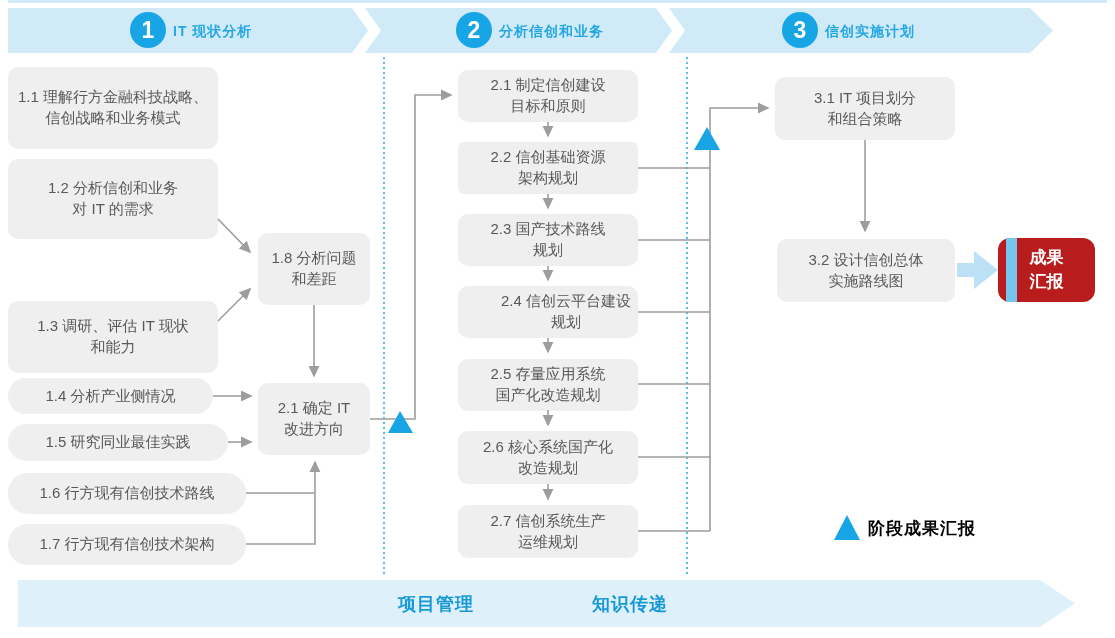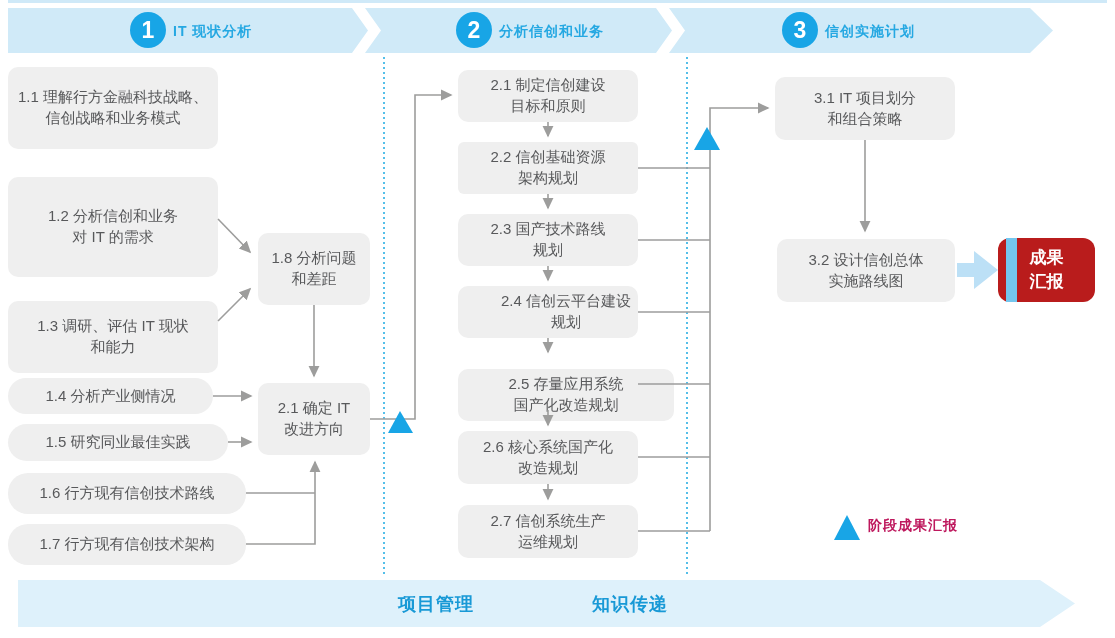--- a/index.html
+++ b/index.html
@@ -35,22 +35,22 @@
                 line-height:1.4; display:flex; align-items:center; justify-content:center;
                 text-align:center; white-space:pre-line; }
   .result-strip { position:absolute; left:8px; top:0; width:11px; height:100%; background:#74c6ee; }
 
   
   .bottom-ribbon { position:absolute; left:18px; top:580px; width:1057px; height:47px; background:#def1fb;
                    clip-path: polygon(0 0, 1022px 0, 1057px 50%, 1022px 100%, 0 100%); }
   .bottom-label { position:absolute; top:593px; height:22px; line-height:22px;
                   color:#1899d6; font-weight:bold; font-size:18px; letter-spacing:1px; }
 
-  .legend-label { position:absolute; left:868px; top:517px; color:#be185d;
-                  font-weight:bold; font-size:14px; letter-spacing:1px; }
+  .legend-label { position:absolute; left:868px; top:517px; color:#000000;
+                  font-weight:bold; font-size:17px; letter-spacing:1px; }
 
   svg.overlay { position:absolute; left:0; top:0; width:1115px; height:638px; pointer-events:none; }
 </style>
 </head>
 <body>
 
 <div class="stage">
 
   <div class="top-strip"></div>
 
@@ -65,42 +65,42 @@
   <div class="phase-label" style="left:499px">分析信创和业务</div>
 
   <div class="num-circle" style="left:782px">3</div>
   <div class="phase-label" style="left:825px">信创实施计划</div>
 
   <div class="dotline" style="left:383px"></div>
   <div class="dotline" style="left:686px"></div>
 
   <div class="gbox" style="left:8px; top:67px; width:210px; height:82px;">1.1 理解行方金融科技战略、
 信创战略和业务模式</div>
-  <div class="gbox" style="left:8px; top:177px; width:210px; height:100px;">1.2 分析信创和业务
+  <div class="gbox" style="left:8px; top:159px; width:210px; height:80px;">1.2 分析信创和业务
 对 IT 的需求</div>
   <div class="gbox" style="left:8px; top:281px; width:210px; height:72px;margin-top:20px;">1.3 调研、评估 IT 现状
 和能力</div>
   <div class="gbox pill" style="left:8px; top:378px; width:205px; height:36px;">1.4 分析产业侧情况</div>
   <div class="gbox pill" style="left:8px; top:424px; width:220px; height:37px;">1.5 研究同业最佳实践</div>
   <div class="gbox pill" style="left:8px; top:473px; width:238px; height:41px;">1.6 行方现有信创技术路线</div>
   <div class="gbox pill" style="left:8px; top:524px; width:238px; height:41px;">1.7 行方现有信创技术架构</div>
   <div class="gbox" style="left:258px; top:233px; width:112px; height:72px;">1.8 分析问题
 和差距</div>
   <div class="gbox" style="left:258px; top:383px; width:112px; height:72px;">2.1 确定 IT
 改进方向</div>
 
   <div class="gbox" style="left:458px; top:70px; width:180px; height:52px;">2.1 制定信创建设
 目标和原则</div>
   <div class="gbox" style="left:458px; top:142px; width:180px; height:52px;border-radius:6px;">2.2 信创基础资源
 架构规划</div>
   <div class="gbox" style="left:458px; top:214px; width:180px; height:52px;">2.3 国产技术路线
 规划</div>
   <div class="gbox" style="left:458px; top:286px; width:180px; height:52px;padding-left:36px;">2.4 信创云平台建设
 规划</div>
-  <div class="gbox" style="left:458px; top:369px; width:216px; height:52px;">2.5 存量应用系统
+  <div class="gbox" style="left:458px; top:359px; width:180px; height:52px;">2.5 存量应用系统
 国产化改造规划</div>
   <div class="gbox" style="left:458px; top:431px; width:180px; height:53px;">2.6 核心系统国产化
 改造规划</div>
   <div class="gbox" style="left:458px; top:505px; width:180px; height:53px;">2.7 信创系统生产
 运维规划</div>
 
   <div class="gbox" style="left:775px; top:77px; width:180px; height:63px;">3.1 IT 项目划分
 和组合策略</div>
   <div class="gbox" style="left:777px; top:239px; width:178px; height:63px;">3.2 设计信创总体
 实施路线图</div>

